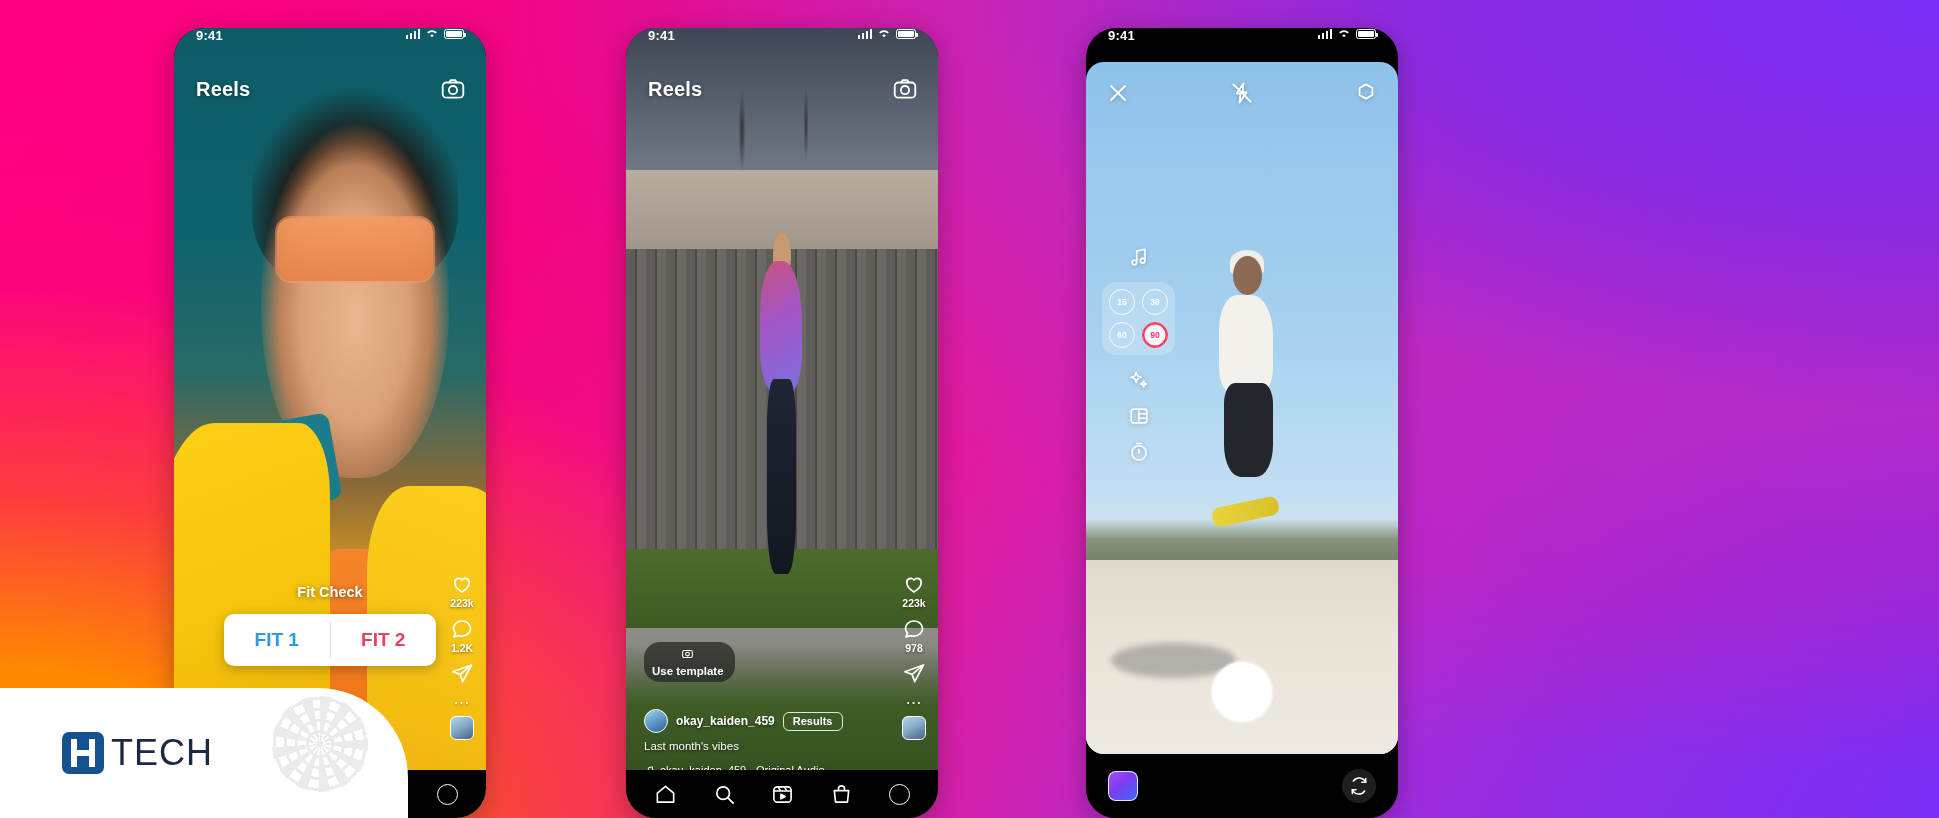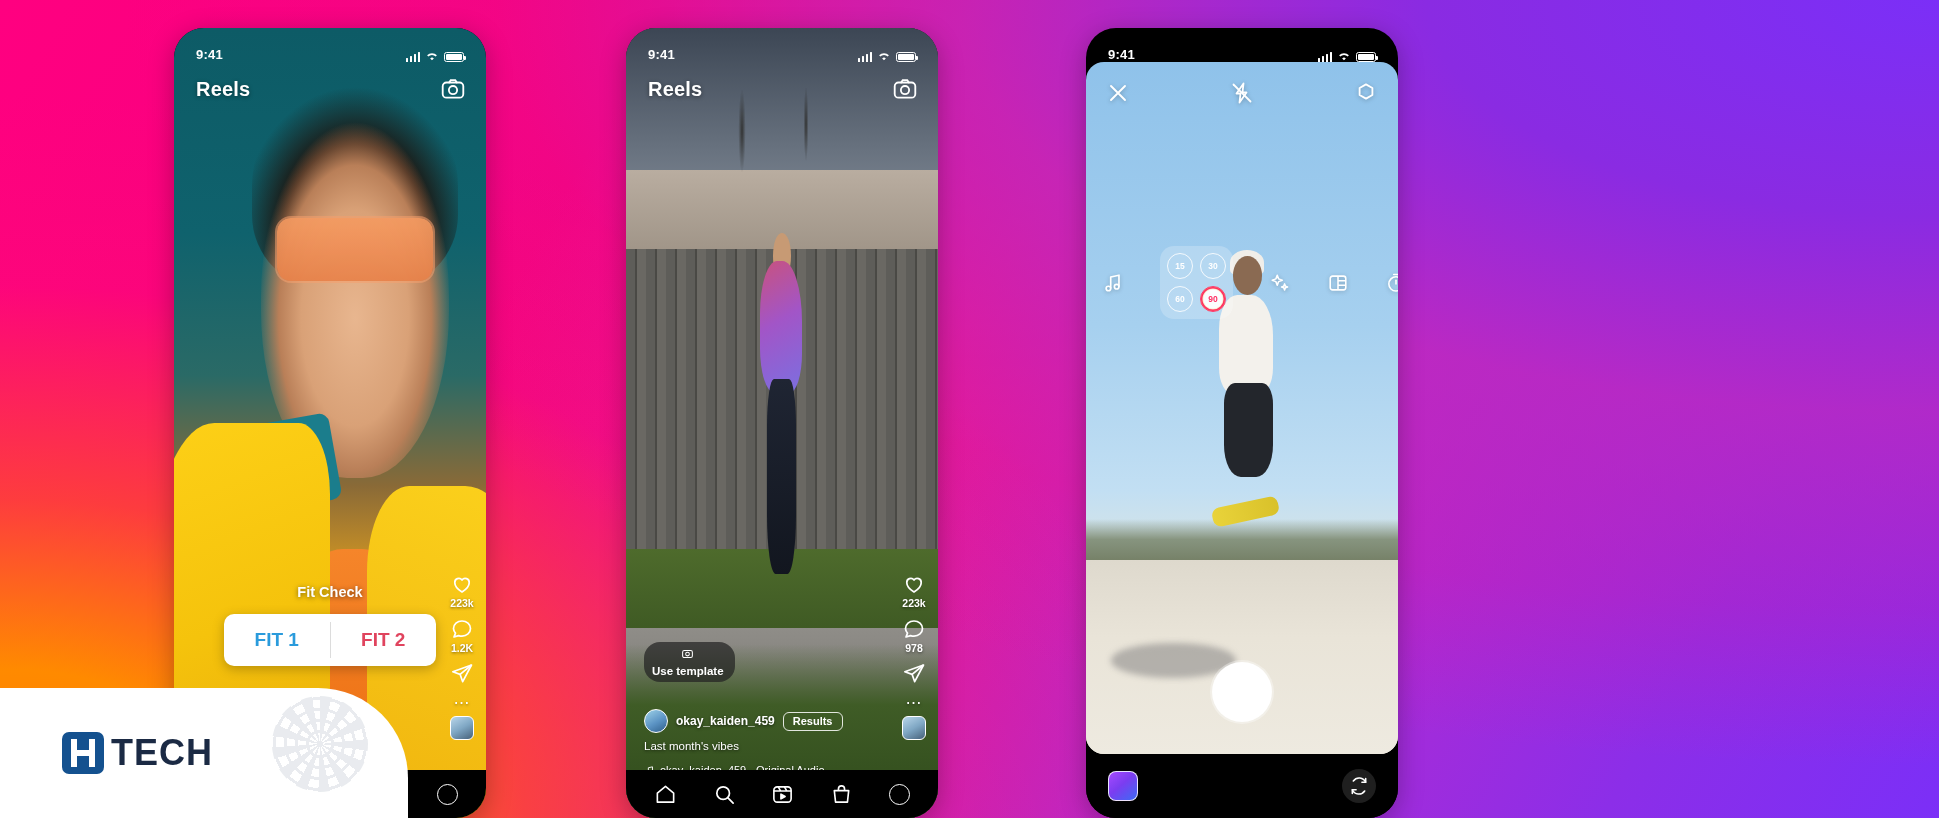--- a/index.html
+++ b/index.html
@@ -23,21 +23,21 @@
     position: absolute;
     border-radius: 30px;
     background: #000;
     overflow: hidden;
     box-shadow: 0 6px 26px rgba(0,0,0,0.28);
   }
   .screen { position: absolute; inset: 0; overflow: hidden; }
 
   .statusbar {
     position: absolute; top: 0; left: 0; right: 0; height: 34px;
-    display: flex; align-items: flex-end; justify-content: space-between;
+    display: flex; align-items: flex-start; justify-content: space-between;
     padding: 0 22px; color: #fff; z-index: 30;
   }
   .statusbar .time { font-size: 13px; font-weight: bold; letter-spacing: .2px; }
   .status-right { display: flex; align-items: center; gap: 5px; }
   .bars { display: flex; align-items: flex-end; gap: 1.5px; height: 10px; }
   .bars i { width: 2.5px; background: #fff; border-radius: .5px; display: block; }
   .bars i:nth-child(1){height:4px} .bars i:nth-child(2){height:6px}
   .bars i:nth-child(3){height:8px} .bars i:nth-child(4){height:10px}
   .batt { width: 20px; height: 10px; border: 1.3px solid #fff; border-radius: 2.5px; position: relative; }
   .batt::after { content:""; position:absolute; left:1px; top:1px; bottom:1px; right:1px; background:#fff; border-radius:1px; }
@@ -218,21 +218,21 @@
 
   
   .cam-header {
     position:absolute; top:44px; left:0; right:0; height:42px; z-index:20;
     display:flex; align-items:center; justify-content:space-between; padding:0 20px; color:#fff;
   }
   .cam-header svg { width:24px; height:24px; display:block;
     filter: drop-shadow(0 1px 2px rgba(0,0,0,.25)); }
   .cam-side {
     position:absolute; left:16px; top:218px; z-index:20;
-    display:flex; flex-direction:row; align-items:center; gap:36px; color:#fff;
+    display:flex; flex-direction:column; align-items:center; gap:14px; color:#fff;
   }
   .cam-side > svg { width:22px; height:22px; display:block;
     filter: drop-shadow(0 1px 2px rgba(0,0,0,.22)); }
   .durations {
     background: rgba(255,255,255,.22); border-radius:14px; padding:7px;
     display:grid; grid-template-columns:1fr 1fr; gap:7px;
   }
   .dur {
     width:26px; height:26px; border-radius:50%; border:1.6px solid rgba(255,255,255,.85);
     display:flex; align-items:center; justify-content:center;
@@ -269,21 +269,21 @@
     position:absolute; left:0; bottom:0; width:408px; height:130px; z-index:60;
     background:#fff; border-radius:0 90px 0 0;
     display:flex; align-items:center; padding-left:62px; overflow:hidden;
   }
   .logo-wrap { position:relative; display:flex; flex-direction:column; gap:3px; }
   .logo-row1 { display:flex; align-items:center; gap:7px; }
   .hbox { width:42px; height:42px; background:#14518f; border-radius:7px; position:relative; }
   .hbox::before { content:""; position:absolute; left:9px; top:7px; width:6px; height:28px; background:#fff; }
   .hbox::after { content:""; position:absolute; right:9px; top:7px; width:6px; height:28px; background:#fff; }
   .hbar { position:absolute; left:9px; top:18px; width:24px; height:6px; background:#fff; }
-  .techtxt { font-size:36px; font-weight:bold; color:#1b2a44; letter-spacing:1px;
+  .techtxt { font-size:36px; font-weight:normal; color:#1b2a44; letter-spacing:1px;
     font-family:"Liberation Sans", sans-serif; }
   .logo-row2 { display:flex; align-items:flex-end; gap:10px; }
   .worktxt { font-size:36px; font-weight:bold; color:#14518f; letter-spacing:1px; line-height:.9; }
   .tagline { font-size:11.5px; font-weight:bold; color:#1b2a44; line-height:1.15; padding-bottom:3px; }
   .globe {
     position:absolute; right:40px; bottom:26px; width:96px; height:96px; z-index:1; opacity:.22;
     border-radius:50%;
     background:
       repeating-conic-gradient(from 0deg, #9aa6b5 0deg 14deg, transparent 14deg 28deg),
       repeating-radial-gradient(circle at 50% 50%, #9aa6b5 0 3px, transparent 3px 11px);

